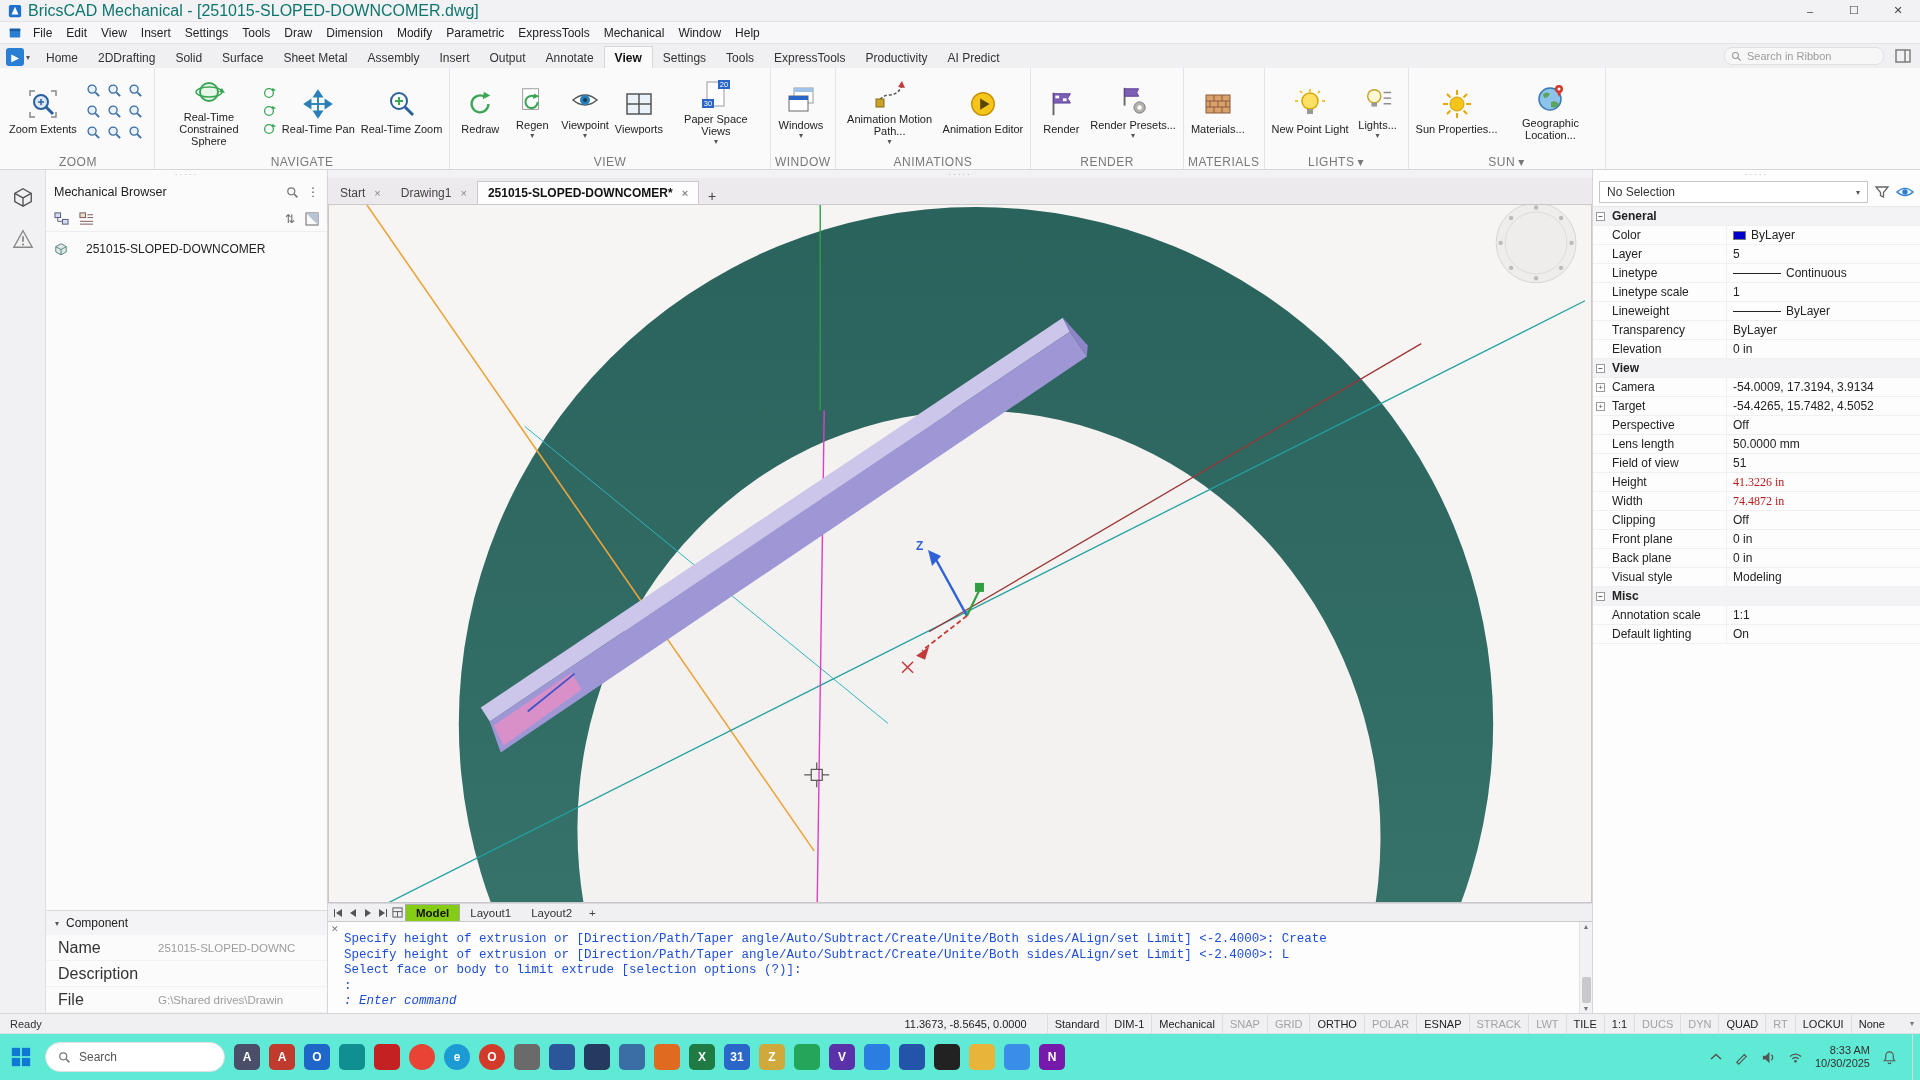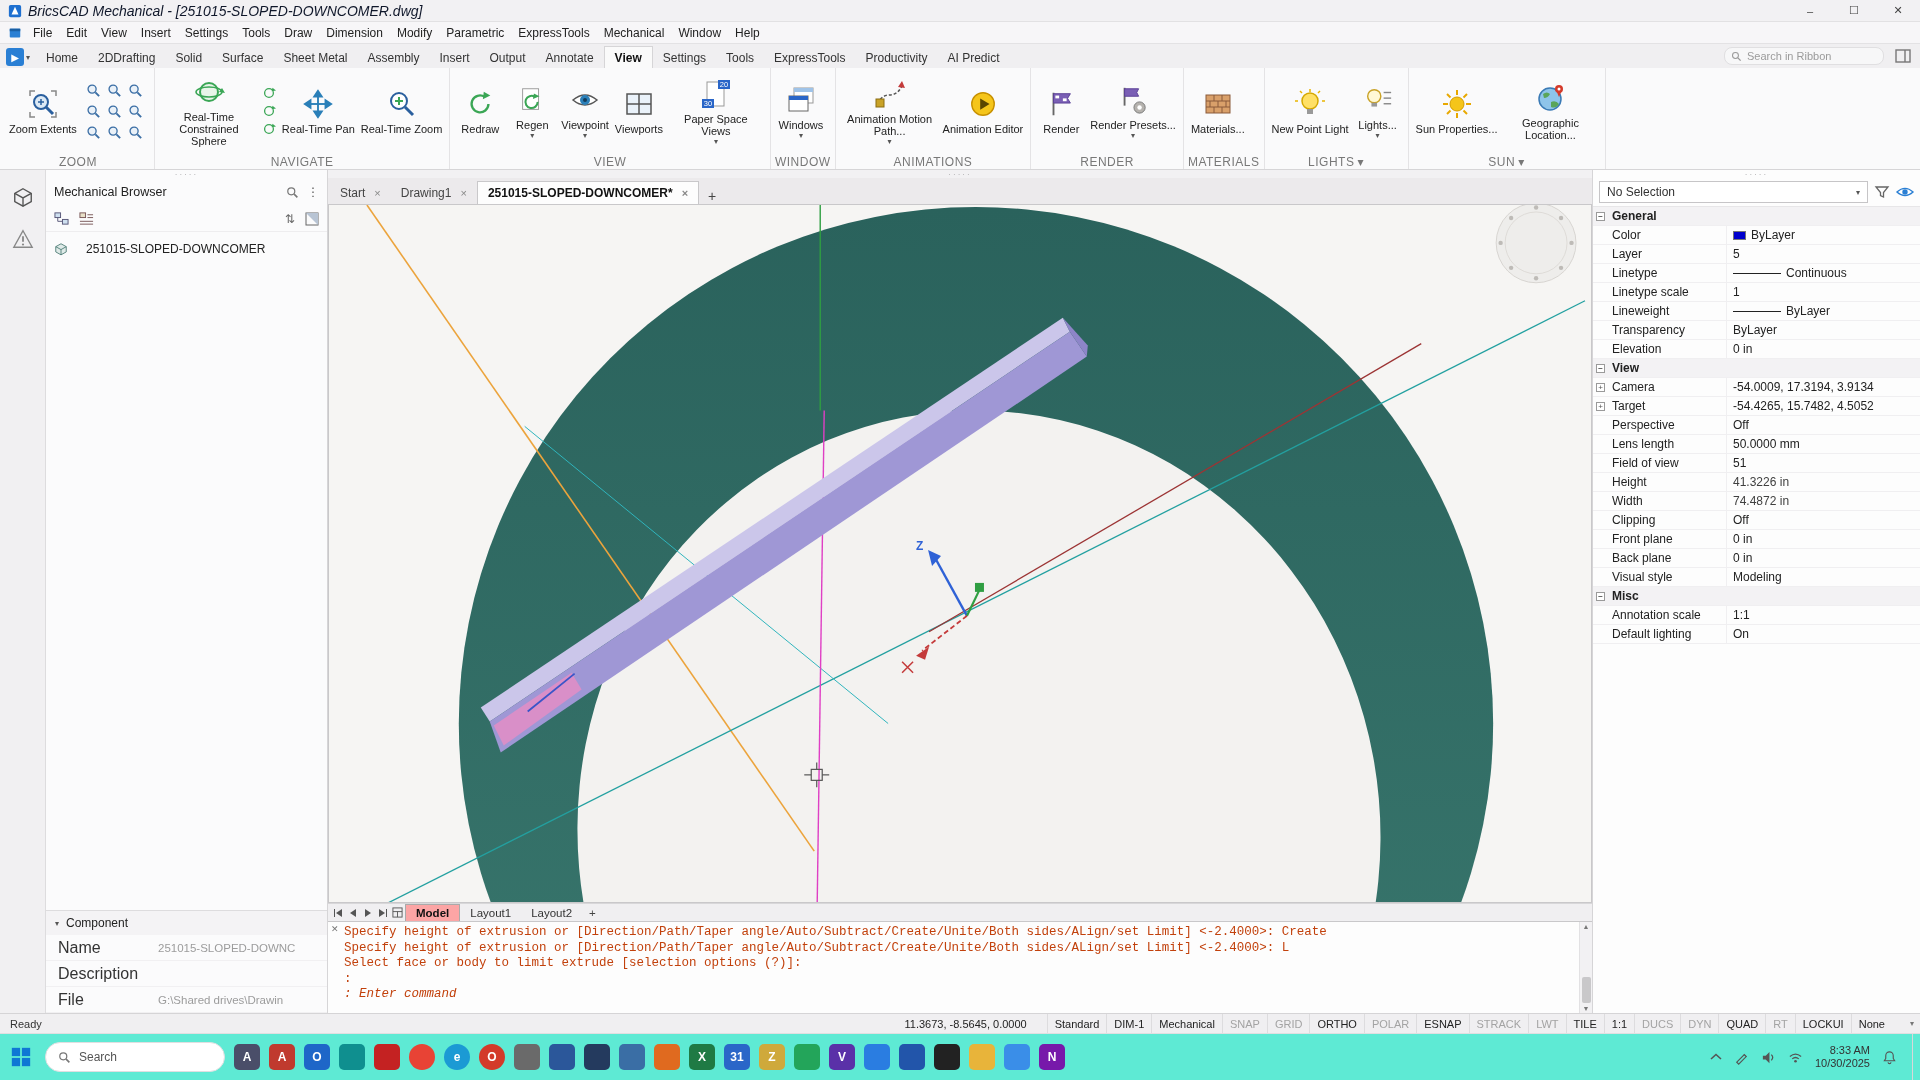--- a/index.html
+++ b/index.html
@@ -3,21 +3,21 @@
 <meta charset="utf-8">
 <style>
   * { box-sizing: border-box; margin: 0; padding: 0; }
   html,body { width:1920px; height:1080px; overflow:hidden; }
   body { font-family:"Liberation Sans",sans-serif; font-size:12px; color:#222; background:#fff; }
   .app { width:1920px; height:1080px; display:flex; flex-direction:column; }
 
   
   .titlebar { height:22px; background:#f2f1f3; border-bottom:1px solid #e2e1e3; display:flex; align-items:center; flex:0 0 22px;}
   .tb-appicon { width:14px; height:14px; margin:0 6px 0 8px; }
-  .tb-title { font-size:14px; color:#0f172a;font-style:italic; }
+  .tb-title { font-size:16px; color:#0f766e; }
   .tb-controls { margin-left:auto; display:flex; height:100%; }
   .tb-btn { width:44px; height:100%; display:flex; align-items:center; justify-content:center; font-size:11px; color:#444; }
 
   
   .menubar { height:22px; background:#f7f6f8; border-bottom:1px solid #e3e2e4; display:flex; align-items:center; padding-left:4px; flex:0 0 22px;}
   .menu-appicon { width:14px; height:14px; margin:0 4px; }
   .menu-item { padding:0 7px; font-size:12px; color:#222; }
 
   
   .ribbon-tabs { height:24px; background:#f0eff1; display:flex; align-items:flex-end; padding-left:4px; position:relative; flex:0 0 24px;}
@@ -67,43 +67,43 @@
   .dtab { display:flex; align-items:center; gap:9px; padding:0 10px; font-size:12px; color:#444; height:23px; }
   .dtab.active { background:#fdfdfd; font-weight:bold; color:#111; border:1px solid #c9c8ca; border-bottom:none; }
   .dtab .x { color:#888; font-size:11px; }
   .dtab-add { padding:0 9px; color:#444; font-size:14px; }
   .viewport { flex:1; position:relative; background:#f6f5f3; border:1px solid #c9c8ca; overflow:hidden; }
   .viewport svg.canvas { position:absolute; inset:0; width:100%; height:100%; }
 
   .model-bar { height:18px; background:#f0eff1; border-top:1px solid #d8d7d9; display:flex; align-items:center; font-size:11.5px; flex:0 0 18px; padding-left:2px; }
   .mnav { width:15px; height:14px; display:flex; align-items:center; justify-content:center; }
   .mtab { padding:0 10px; color:#333; height:17px; display:flex; align-items:center; }
-  .mtab.active { font-weight:bold; background:#fca5a5; border:1px solid #aaa; border-bottom:none; color:#111; }
+  .mtab.active { font-weight:bold; background:#84cc16; border:1px solid #aaa; border-bottom:none; color:#111; }
   .mtab-add { padding:0 7px; color:#444; }
 
   .command { height:92px; background:#fdfdfd; border-top:1px solid #c9c8ca; position:relative; display:flex; flex:0 0 92px; }
   .cmd-close { position:absolute; left:3px; top:2px; font-size:9px; color:#777; }
-  .cmd-body { flex:1; padding:3px 6px 3px 16px; font-family:"Liberation Mono","DejaVu Sans Mono",monospace; font-size:12.5px; line-height:15.5px; color:#c2410c; overflow:hidden; }
+  .cmd-body { flex:1; padding:10px 6px 3px 16px; font-family:"Liberation Mono","DejaVu Sans Mono",monospace; font-size:12.5px; line-height:15.5px; color:#1d4ed8; overflow:hidden; }
   .cmd-prompt { font-style:italic; }
   .cmd-scroll { width:13px; background:#f2f1f3; border-left:1px solid #e2e1e3; display:flex; flex-direction:column; align-items:center; justify-content:space-between; font-size:7px; color:#777; padding:1px 0; }
   .cmd-thumb { width:9px; height:26px; background:#c9c8ca; border-radius:2px; margin-top:auto; margin-bottom:2px; }
 
   
   .props { width:328px; background:#fdfdfd; border-left:1px solid #d6d5d7; display:flex; flex-direction:column; }
   .props-header { height:28px; display:flex; align-items:center; padding:0 6px; gap:6px; }
   .props-select { flex:1; height:22px; border:1px solid #c6c5c7; background:#fff; display:flex; align-items:center; justify-content:space-between; padding:0 7px; font-size:12px; color:#333; }
   .props-rows { flex:1; border-top:1px solid #e7e6e8; overflow:hidden; }
   .prow { display:flex; height:19px; align-items:center; border-bottom:1px solid #f0eff1; font-size:12px; }
   .prow.section { background:#f3f2f4; font-weight:bold; }
   .gutspace { width:16px; flex:0 0 16px; }
   .xbox { width:9px; height:9px; flex:0 0 9px; margin:0 4px 0 3px; border:1px solid #9a9a9a; background:#fff; font-size:8px; line-height:7px; text-align:center; color:#555; }
   .plabel { width:118px; flex:0 0 118px; padding-left:3px; color:#222; border-right:1px solid #f0eff1; height:100%; display:flex; align-items:center; white-space:nowrap; overflow:hidden; }
   .prow.section .plabel { border-right:none; }
   .pvalue { flex:1; padding-left:6px; color:#222; display:flex; align-items:center; gap:5px; white-space:nowrap; overflow:hidden; }
-  .muted { color:#404040; }
+  .muted { color:#b91c1c;font-family:Liberation Serif, serif; }
   .swatch { width:13px; height:9px; border:1px solid #777; flex:0 0 13px; }
   .ltline { width:48px; border-top:1.5px solid #222; flex:0 0 48px; }
 
   
   .statusbar { height:20px; background:#f0eff1; border-top:1px solid #d5d4d6; display:flex; align-items:center; font-size:11px; color:#555; flex:0 0 20px; }
   .sb-ready { padding:0 10px; color:#333; }
   .sb-right { margin-left:auto; display:flex; align-items:center; height:100%;gap:12px; }
   .sb-coords { padding:0 8px; color:#222; }
   .sb-item { padding:0 7px; border-left:1px solid #dddcde; height:100%; display:flex; align-items:center; color:#a3a3a3; }
   .sb-item.active { color:#222; }

